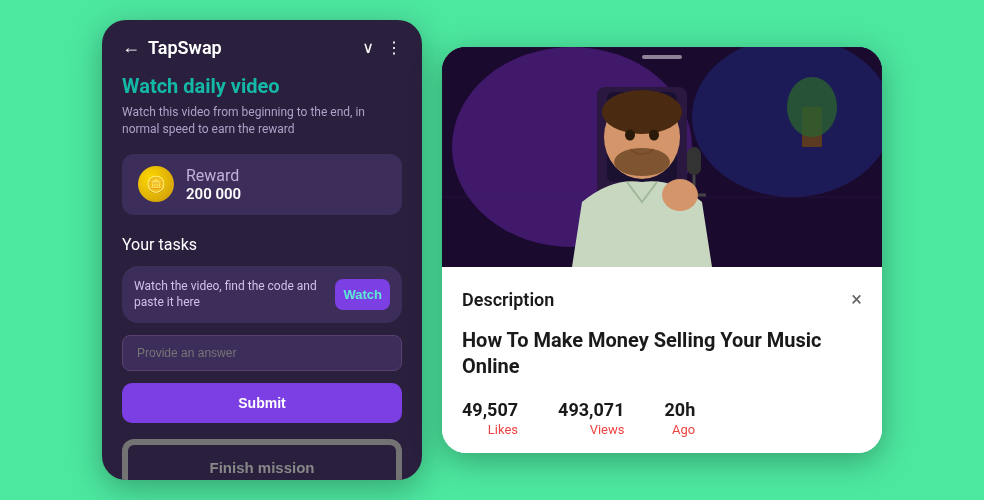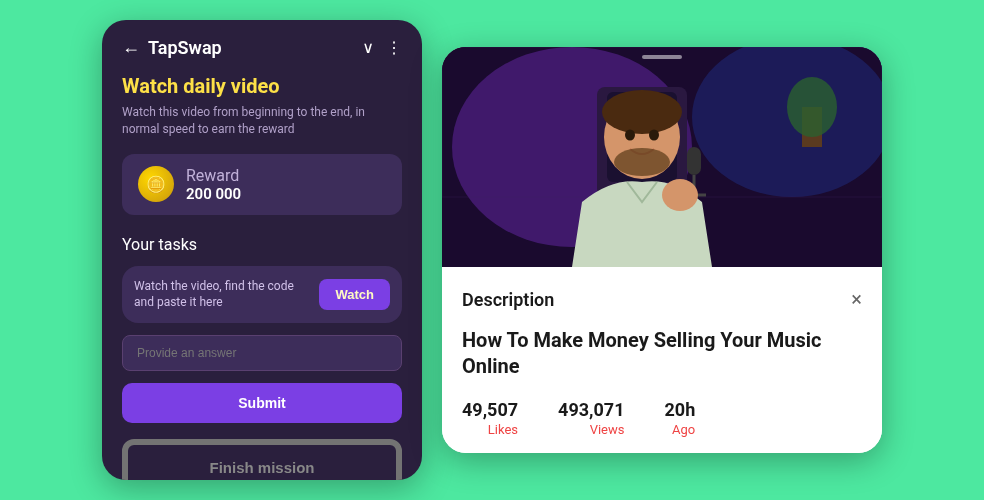--- a/index.html
+++ b/index.html
@@ -66,21 +66,21 @@
     }
 
     .mobile-content {
       padding: 8px 20px 16px;
       flex: 1;
       display: flex;
       flex-direction: column;
     }
 
     .page-title {
-      color: #fde047;
+      color: #14b8a6;
       font-size: 20px;
       font-weight: 700;
       margin-bottom: 6px;
     }
 
     .page-subtitle {
       color: #b0a0c8;
       font-size: 12px;
       line-height: 1.4;
       margin-bottom: 16px;
@@ -139,24 +139,24 @@
 
     .task-text {
       color: #d0c0e8;
       font-size: 12px;
       flex: 1;
       line-height: 1.4;
     }
 
     .watch-button {
       background: #7b3fe4;
-      color: #fef9c3;
+      color: #5eead4;
       border: none;
       border-radius: 8px;
-      padding: 8px 16px;
+      padding: 8px 8px;
       font-size: 13px;
       font-weight: 600;
       cursor: pointer;
       white-space: nowrap;
     }
 
     .answer-input {
       background: #3d2d5a;
       border: 1px solid #5a4070;
       border-radius: 8px;

